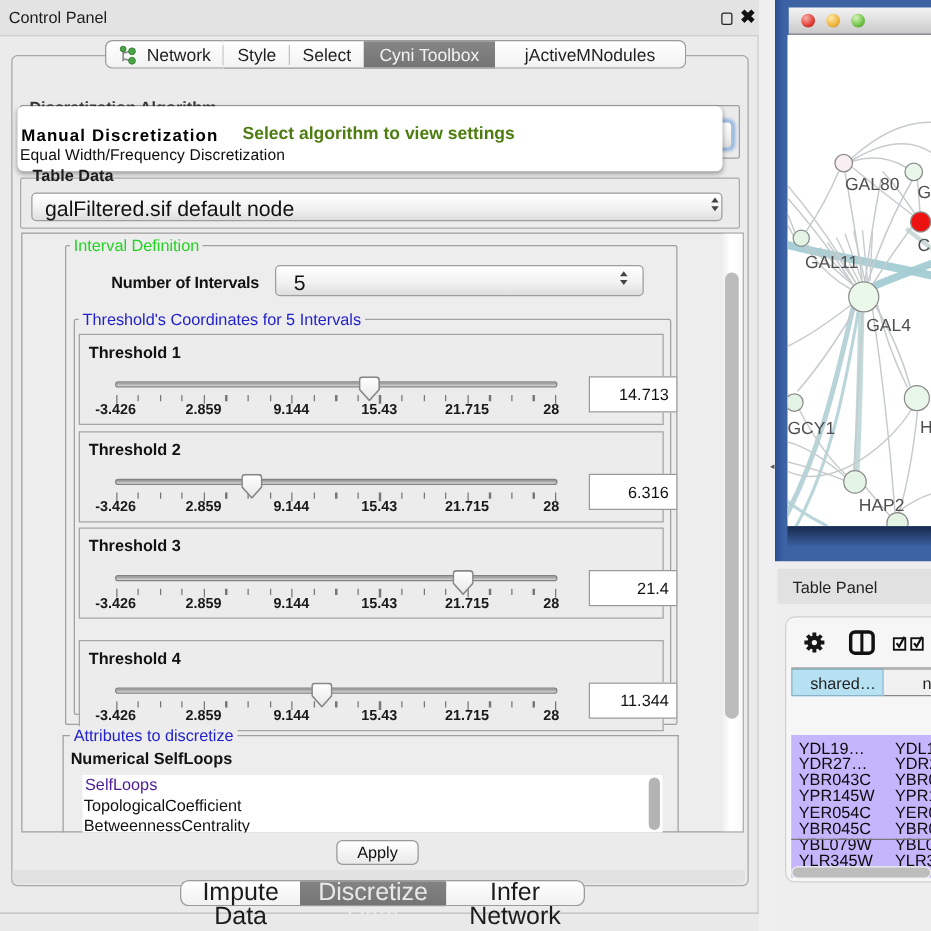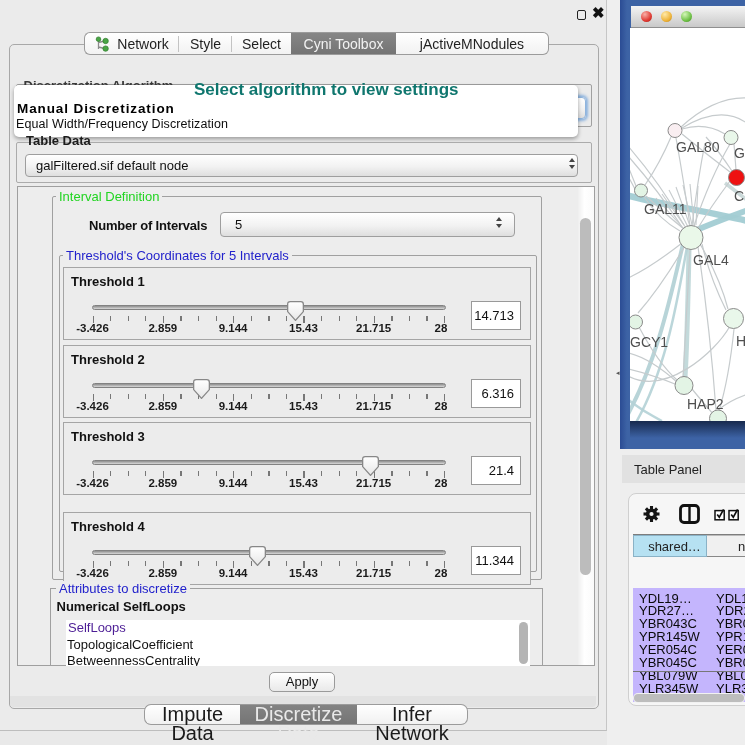--- a/index.html
+++ b/index.html
@@ -20,36 +20,36 @@
 .seg.last{border-right:1px solid #9b9b9b;border-radius:0 6px 6px 0;}
 .seg.dark{background:linear-gradient(#868686,#747474);color:#f2f2f2;}
 .seg .sep{position:absolute;right:0;top:3px;height:16px;width:1px;background:#c3c3c3;}
 
 #contentpane{left:9px;top:44px;width:588px;height:663px;border:1px solid #a8a8a8;border-radius:5px;}
 #bottomband{left:10px;top:696px;width:586px;height:11px;background:#e2e2e2;border-radius:0 0 4px 4px;}
 .group{position:absolute;box-sizing:border-box;border:1px solid #a0a0a0;border-radius:2px;}
 .gtitle{position:absolute;font-size:13px;background:#ebebeb;padding:0 3px;}
 
 .combo{position:absolute;box-sizing:border-box;border:1px solid #9e9e9e;border-radius:4px;
- background:linear-gradient(#ffffff 0%,#f2f2f2 55%,#dedede 100%);font-size:13px;color:#111;}
+ background:linear-gradient(#ffffff 0%,#f2f2f2 55%,#dedede 100%);font-size:17px;color:#111;}
 .combo .v{position:absolute;left:10px;top:3px;}
 .arrows{position:absolute;width:9px;font-size:0;}
 .arrows .up{width:0;height:0;border-left:3.5px solid transparent;border-right:3.5px solid transparent;
  border-bottom:4.5px solid #444;margin-bottom:3px;}
 .arrows .dn{width:0;height:0;border-left:3.5px solid transparent;border-right:3.5px solid transparent;
  border-top:4.5px solid #444;}
 
 .tpanel{position:absolute;left:63px;width:468px;height:73px;box-sizing:border-box;
  border:1px solid #a5a5a5;background:#ececec;}
 .tpanel .tl{position:absolute;left:7px;top:6px;font-size:13px;font-weight:bold;color:#111;}
 .track{position:absolute;height:5px;border-radius:3px;background:linear-gradient(#8e8e8e,#d9d9d9);
  border:1px solid #828282;box-sizing:border-box;}
 .tick{position:absolute;width:1.3px;background:#777;}
 .tlab{position:absolute;transform:translateX(-50%);}
-.tfield{position:absolute;width:50px;height:29px;background:#fff;border:1px solid #999;
+.tfield{position:absolute;width:71px;height:29px;background:#fff;border:1px solid #999;
  box-sizing:border-box;font-size:13px;color:#111;text-align:right;line-height:28px;padding-right:6px;}
 
 .vsb-track{position:absolute;background:linear-gradient(90deg,#efefef,#ffffff 40%,#fafafa);}
 .vsb-thumb{position:absolute;background:#bcbcbc;border-radius:6px;}
 
 #popup{left:14px;top:85px;width:564px;height:52px;background:#ffffff;border-radius:5px;
  box-shadow:0 2px 4px rgba(0,0,0,0.35);}
 
 .bseg{position:absolute;top:704px;height:21px;box-sizing:border-box;border-top:1px solid #9b9b9b;
  border-bottom:1px solid #9b9b9b;background:linear-gradient(#ffffff,#f1f1f1);
@@ -67,20 +67,23 @@
 #tpbar{left:622px;top:455px;width:123px;height:28px;background:#e1e1e1;}
 #tpbar span{position:absolute;left:12px;top:7px;font-size:13px;color:#222;}
 #tablepanel{left:628px;top:493px;width:130px;height:213px;background:#f6f6f6;
  border:1px solid #cfcfcf;border-radius:8px;box-sizing:border-box;}
 .hdrc{position:absolute;top:535px;height:22px;box-sizing:border-box;font-size:13px;color:#222;}
 .trow{position:absolute;font-size:13px;color:#0a0a0a;}
 </style>
 </head>
 <body>
 <div id="leftwin" class="abs">
+  <div id="titlebar" class="abs">
+      <span class="t">Control Panel</span>
+    </div>
   <div id="floatico" class="abs"></div>
   <div id="closeico" class="abs">✖</div>
 </div>
 
 <div class="seg first" style="left:84px;width:95px;">
   <svg style="position:absolute;left:10px;top:3px;" width="14" height="17" viewBox="0 0 14 17">
     <path d="M3.5 4 L3.5 13 M3.5 6.5 L9.5 5 M3.5 11 L9.5 12.5" stroke="#8a8a8a" stroke-width="1.3" fill="none"></path>
     <circle cx="3.5" cy="3.2" r="2.3" fill="#4aa546" stroke="#2f7c2c" stroke-width="0.7"></circle>
     <circle cx="10.6" cy="5" r="2.7" fill="#4aa546" stroke="#2f7c2c" stroke-width="0.7"></circle>
     <circle cx="10.6" cy="12.6" r="2.7" fill="#4aa546" stroke="#2f7c2c" stroke-width="0.7"></circle>
@@ -97,21 +100,21 @@
 <div class="group" style="left:16px;top:84px;width:576px;height:43px;"></div>
 <div style="position:absolute;left:23.5px;top:77.5px;font-size:13px;font-weight:bold;color:#3a3a3a;">Discretization Algorithm</div>
 <div class="combo" style="left:25px;top:97px;width:561px;height:22px;
   box-shadow:0 0 3px 1.8px rgba(96,152,216,0.7);border-color:#8fb4dd;"></div>
 <div class="arrows" style="left:571px;top:100px;">
     <div class="up" style="border-bottom-color:#9db8d8;"></div>
     <div class="dn" style="border-top-color:#9db8d8;"></div>
   </div>
 
 <div id="popup" class="abs"></div>
-<div style="position:absolute;left:194px;top:80px;font-size:17px;font-weight:bold;color:#0f766e;z-index:11;">Select algorithm to view settings</div>
+<div style="position:absolute;left:194px;top:98px;font-size:14px;font-weight:bold;color:#4d7c0f;z-index:11;">Select algorithm to view settings</div>
 <div style="position:absolute;left:17px;top:100.5px;font-size:13.5px;font-weight:bold;color:#000000;letter-spacing:0.9px;z-index:11;">Manual Discretization</div>
 <div style="position:absolute;left:16px;top:117px;font-size:12.5px;color:#0d0d0d;letter-spacing:0.1px;z-index:11;">Equal Width/Frequency Discretization</div>
 
 <div class="group" style="left:16px;top:142px;width:576px;height:41px;border-color:#ababab;"></div>
 <div style="position:absolute;left:26px;top:133px;font-size:13px;font-weight:bold;color:#1d1d1d;">Table Data</div>
 <div class="combo" style="left:25px;top:154px;width:553px;height:23px;">
     <span class="v">galFiltered.sif default node</span>
   </div>
 <div class="arrows" style="left:569px;top:158px;">
     <div class="up"></div>

